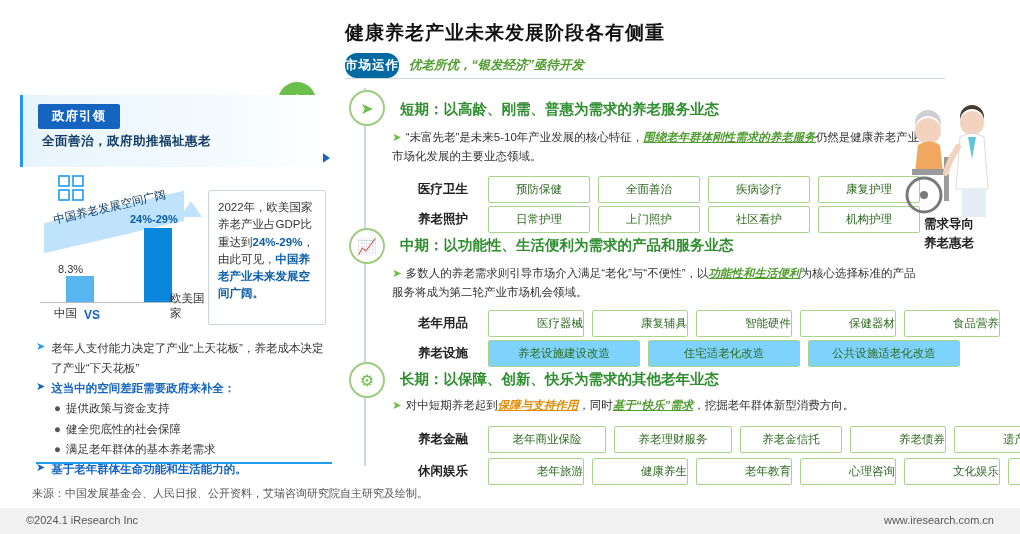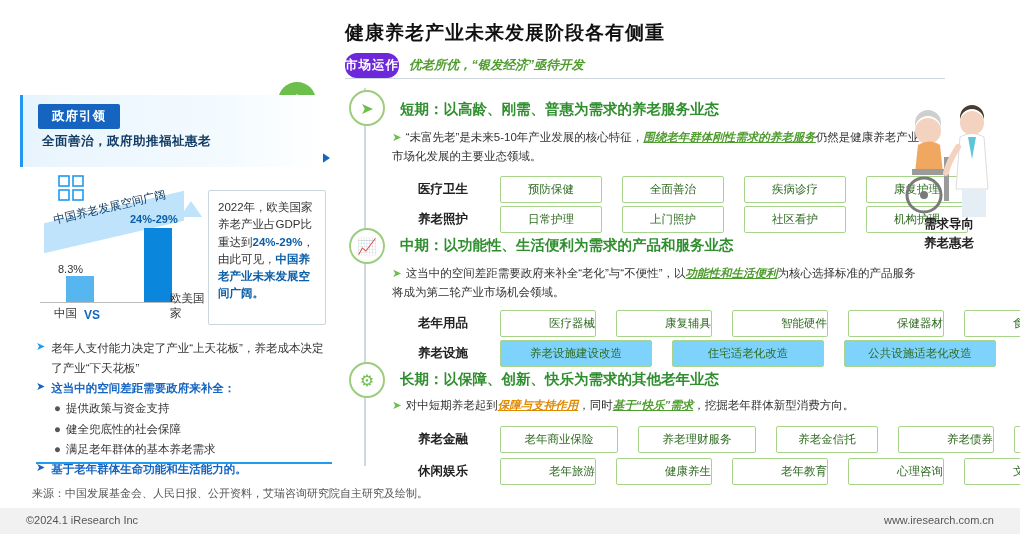--- a/index.html
+++ b/index.html
@@ -12,21 +12,21 @@
 
   
   .title{
     position:absolute;left:345px;top:20px;width:600px;
     font-size:19px;font-weight:bold;color:#111;letter-spacing:1px;
   }
 
   
   .tagrow{position:absolute;left:345px;top:53px;display:flex;align-items:center;gap:10px;}
   .tag-green{
-    background:#6d28d9;color:#fff;font-size:12.5px;font-weight:bold;
+    background:#0369a1;color:#fff;font-size:12.5px;font-weight:bold;
     padding:4px 0;border-radius:12px;letter-spacing:1px;
   }
   .tag-green-text{color:#4f9c2f;font-size:12.5px;font-weight:bold;font-style:italic;}
   .tagline{position:absolute;left:345px;top:78px;width:600px;height:1px;background:#cfd8dc;}
 
   
   .gov-box{
     position:absolute;left:20px;top:95px;width:300px;height:72px;
     background:linear-gradient(90deg,#e8f4fd 0%,#f4fbff 70%,#ffffff 100%);
     border-left:3px solid #2196f3;
@@ -113,21 +113,21 @@
 
   .desc{position:absolute;font-size:11.5px;line-height:1.65;color:#333;width:530px;}
   .d1{left:392px;top:128px;}
   .d2{left:392px;top:264px;}
   .d3{left:392px;top:396px;}
   .desc .ar{color:#6cbf4b;margin-right:4px;}
   .hl{color:#e08a00;font-style:italic;font-weight:bold;text-decoration:underline;}
   .hl-green{color:#4f9c2f;font-style:italic;font-weight:bold;text-decoration:underline;}
 
   
-  .chiprow{position:absolute;display:flex;align-items:center;gap:20px;}
+  .chiprow{position:absolute;display:flex;align-items:center;gap:8px;}
   .rowlabel{font-size:12.5px;font-weight:bold;color:#222;width:62px;}
   .chip{
     border:1px solid #a8d38a;color:#2f6b22;background:#fff;
     font-size:11.5px;padding:5px 0;border-radius:2px;text-align:center;
   }
   .chip.w100{width:100px;}
   .chip.w116{width:116px;}
   .chip.w150{width:150px;}
   .chip.w94{width:94px;text-align:right;}
   .chip.green-fill{background:#7dd3fc;}
@@ -235,21 +235,21 @@
   <div class="chiprow r2">
     <div class="rowlabel">养老照护</div>
     <div class="chip w100">日常护理</div>
     <div class="chip w100">上门照护</div>
     <div class="chip w100">社区看护</div>
     <div class="chip w100">机构护理</div>
   </div>
 
   <div class="stage-title s2">中期：以功能性、生活便利为需求的产品和服务业态</div>
   <div class="desc d2">
-    <span class="ar">➤</span><span>这当中的空间差距需要政府来补全“老化”与“不便性”，以</span><span class="hl-green">功能性和生活便利</span><span>为核心选择标准的产品服务将成为第二轮产业市场机会领域。</span>
+    <span class="ar">➤</span><span>多数人的养老需求则引导市场介入满足“老化”与“不便性”，以</span><span class="hl-green">功能性和生活便利</span><span>为核心选择标准的产品服务将成为第二轮产业市场机会领域。</span>
   </div>
   <div class="chiprow r3">
     <div class="rowlabel">老年用品</div>
     <div class="chip w94">医疗器械</div>
     <div class="chip w94">康复辅具</div>
     <div class="chip w94">智能硬件</div>
     <div class="chip w94">保健器材</div>
     <div class="chip w94">食品营养</div>
   </div>
   <div class="chiprow r4">

